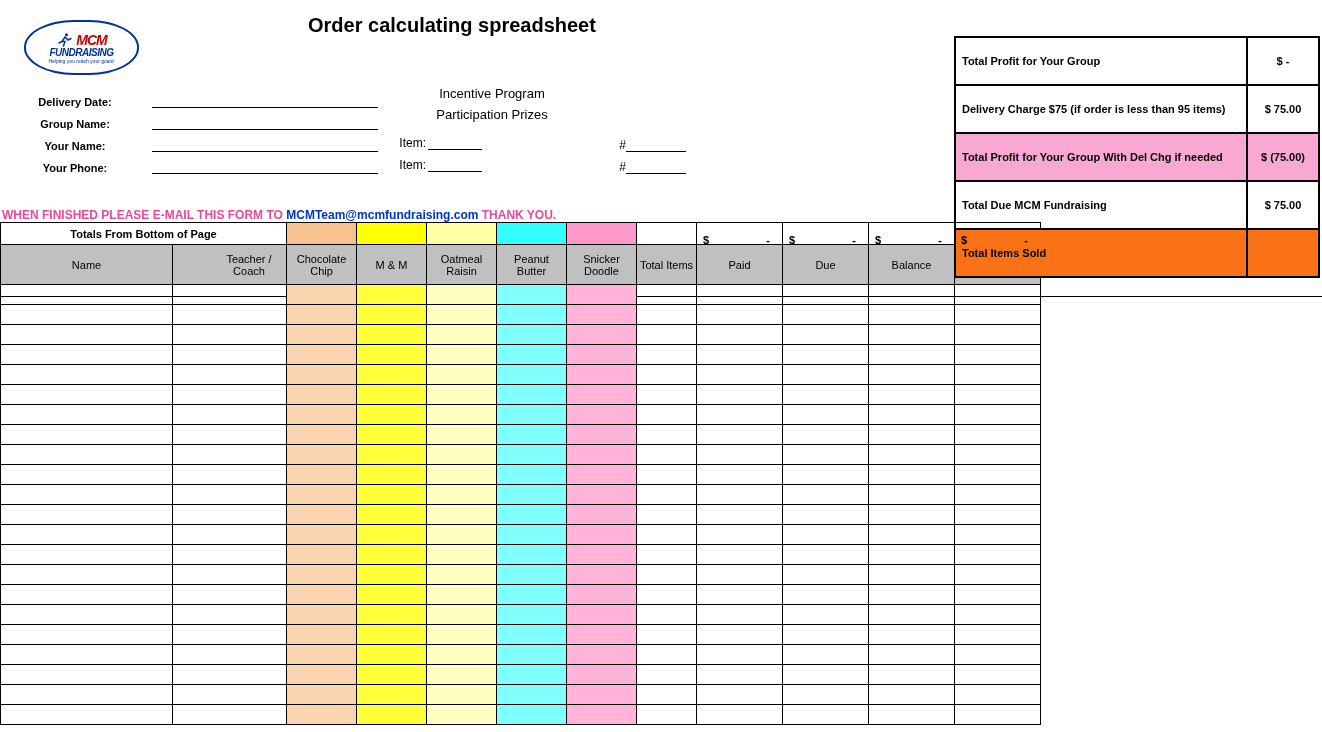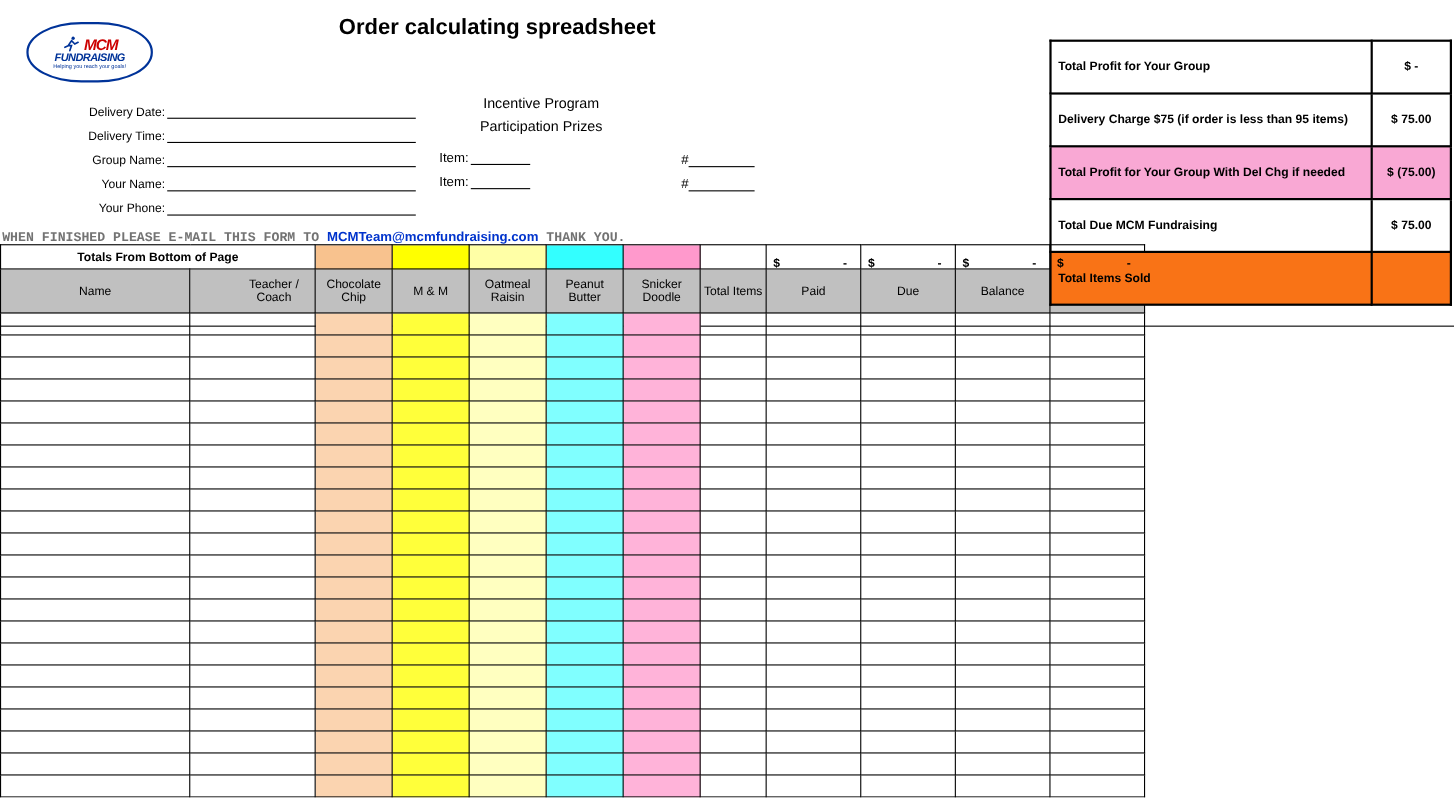--- a/index.html
+++ b/index.html
@@ -7,38 +7,38 @@
   .header-area { position: relative; height: 222px; }
   .logo { position: absolute; left: 24px; top: 20px; width: 115px; height: 55px; border: 2px solid #003399; border-radius: 50px / 27px; display: flex; flex-direction: column; align-items: center; justify-content: center; }
   .logo svg { width: 18px; height: 18px; }
   .logo .brand-line { display: flex; align-items: center; gap: 2px; }
   .logo .brand-mcm { font-weight: bold; font-style: italic; color: #cc0000; font-size: 14px; letter-spacing: -1px; }
   .logo .brand-fund { font-weight: bold; font-style: italic; color: #003399; font-size: 10px; letter-spacing: -0.5px; margin-top: -2px; }
   .logo .brand-tag { font-size: 5px; color: #003399; margin-top: 0px; }
   .title { position: absolute; left: 308px; top: 14px; font-size: 20px; font-weight: bold; }
   .form-labels { position: absolute; left: 0; top: 86px; width: 420px; }
   .form-row { display: flex; align-items: flex-end; height: 22px; }
-  .form-row .lbl { width: 152px; text-align: right; font-weight: normal; padding-right: 2px; font-size: 11px; }
+  .form-row .lbl { width: 152px; text-align: center; font-weight: bold; padding-right: 2px; font-size: 11px; }
   .form-row .line { border-bottom: 1px solid #000; flex: 0 0 226px; height: 16px; }
   .center-col { position: absolute; left: 392px; top: 86px; }
   .center-col .program { text-align: center; width: 200px; font-size: 13px; margin-bottom: 6px; }
   .item-row { display: flex; align-items: flex-end; height: 22px; }
   .item-row .il { width: 36px; text-align: right; font-size: 12px; padding-right: 2px; }
   .item-row .iline { border-bottom: 1px solid #000; width: 54px; height: 16px; }
   .hash-col { position: absolute; left: 612px; top: 130px; }
   .hash-row { display: flex; align-items: flex-end; height: 22px; }
   .hash-row .hl { width: 14px; text-align: right; font-size: 12px; }
   .hash-row .hline { border-bottom: 1px solid #000; width: 60px; height: 16px; }
   .summary { position: absolute; right: 2px; top: 36px; border-collapse: collapse; }
   .summary td { border: 2px solid #000; padding: 17px 6px; font-weight: bold; font-size: 11px; white-space: nowrap; }
   .summary .sval { width: 72px; text-align: center; }
   .summary .y td { background: #f9a8d4; }
   .summary .b td { background: #f97316; }
   .footer-note { position: absolute; left: 2px; top: 208px; font-weight: bold; font-size: 12px; }
-  .footer-note .red { color: #737373; font-family: Liberation Mono, monospace; }
+  .footer-note .red { color: #ec4899; }
   .footer-note .blue { color: #0033cc; }
   table.main { border-collapse: collapse; margin-top: 0; }
   table.main th, table.main td { border: 1px solid #000; text-align: center; font-size: 11px; }
   table.main .totals-row td { height: 22px; font-weight: bold; }
   table.main .hdr th { height: 40px; font-weight: normal; background: #c0c0c0; vertical-align: middle; }
   .c-name { width: 172px; }
   .c-teach { width: 114px; padding-left: 40px; }
   .c-prod { width: 70px; }
   .c-tot { width: 60px; }
   .c-money { width: 86px; }
@@ -71,24 +71,20 @@
       <span class="brand-mcm">MCM</span>
     </div>
     <span class="brand-fund">FUNDRAISING</span>
     <span class="brand-tag">Helping you reach your goals!</span>
   </div>
   <div class="title">Order calculating spreadsheet</div>
 
   <div class="form-labels">
     <div class="form-row">
         <span class="lbl">Delivery Date:</span>
-        <span class="line"></span>
-      </div>
-    <div class="form-row">
-        <span class="lbl">Delivery Time:</span>
         <span class="line"></span>
       </div>
     <div class="form-row">
         <span class="lbl">Group Name:</span>
         <span class="line"></span>
       </div>
     <div class="form-row">
         <span class="lbl">Your Name:</span>
         <span class="line"></span>
       </div>

